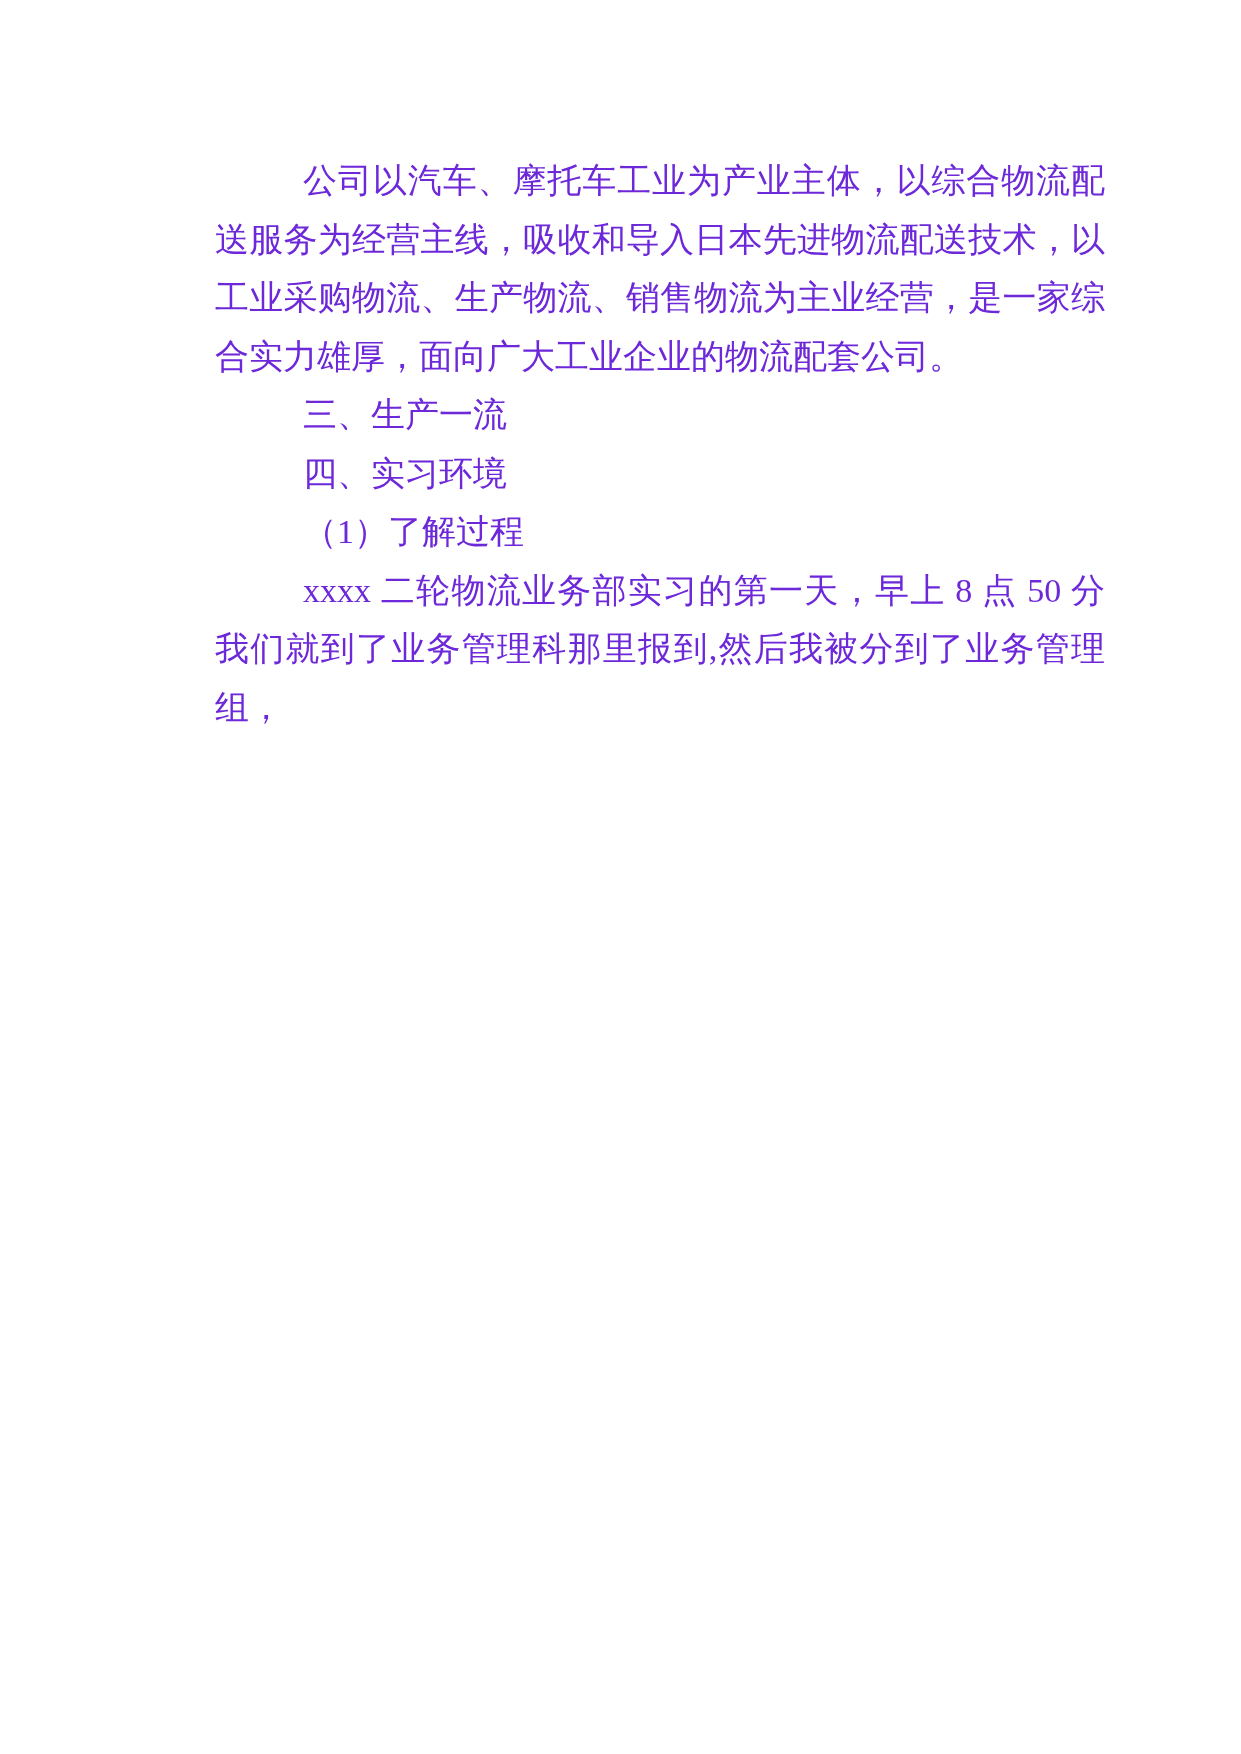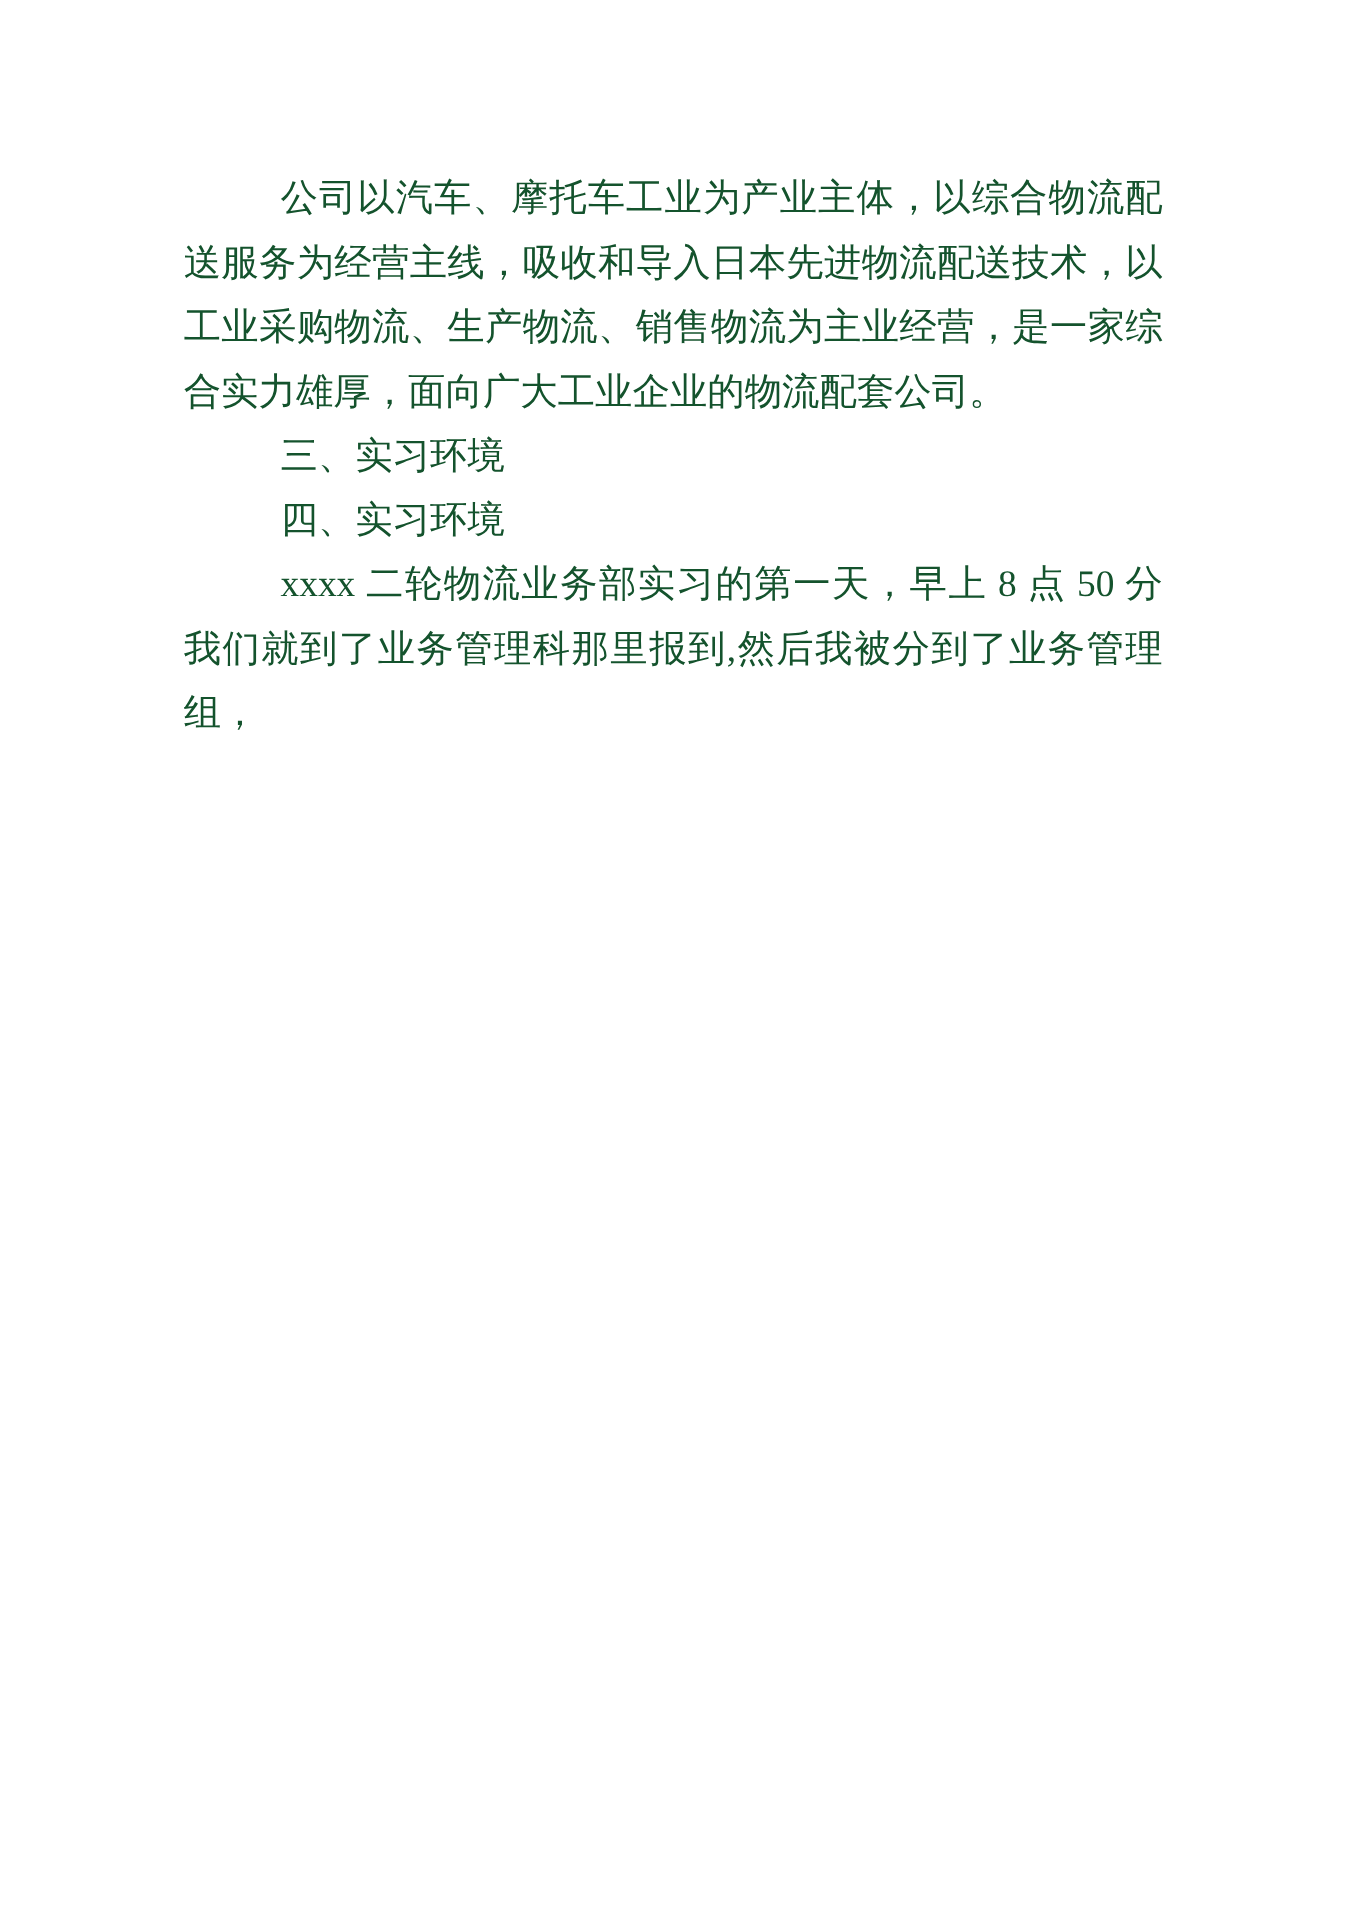--- a/index.html
+++ b/index.html
@@ -39,19 +39,20 @@
     
   }
   .para.heading {
     text-align: left;
   }
 </style>
 </head>
 <body style="background: rgb(255, 255, 255);">
 
 <div class="page">
-  <div class="doc" style="color: #14532d;">
+  <div class="doc" style="color: #6d28d9; margin-left: 48px;">
       <p class="para body">公司以汽车、摩托车工业为产业主体，以综合物流配送服务为经营主线，吸收和导入日本先进物流配送技术，以工业采购物流、生产物流、销售物流为主业经营，是一家综合实力雄厚，面向广大工业企业的物流配套公司。</p>
-      <p class="para heading">三、实习环境</p>
+      <p class="para heading">三、生产一流</p>
       <p class="para heading">四、实习环境</p>
+      <p class="para heading">（1）了解过程</p>
       <p class="para body">xxxx 二轮物流业务部实习的第一天，早上 8 点 50 分我们就到了业务管理科那里报到,然后我被分到了业务管理组，</p>
     </div>
 </div>
 
 </body></html>

